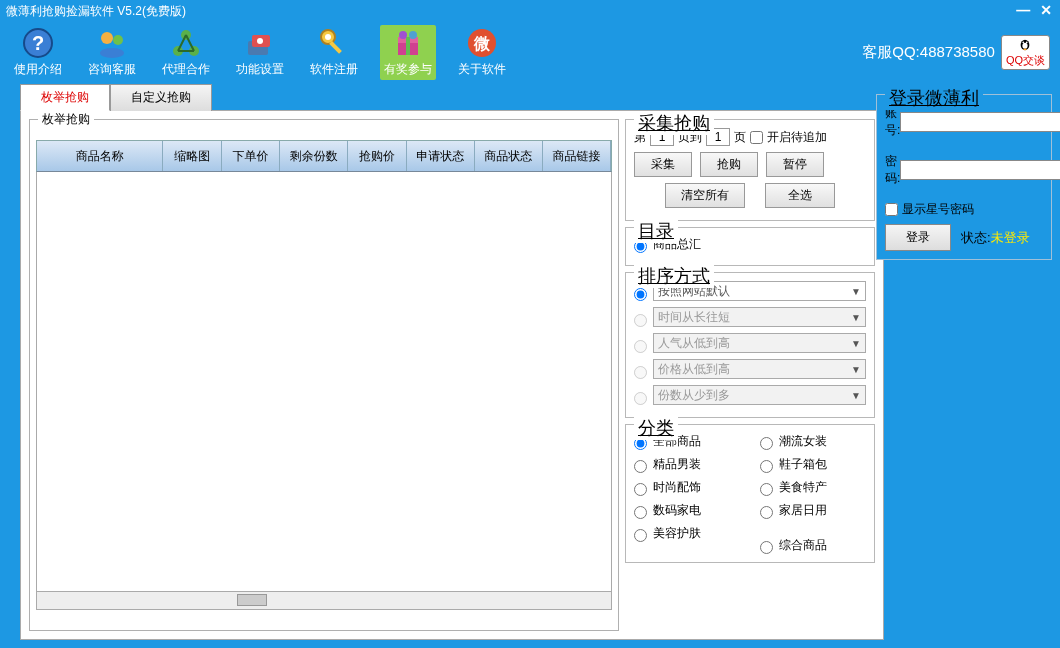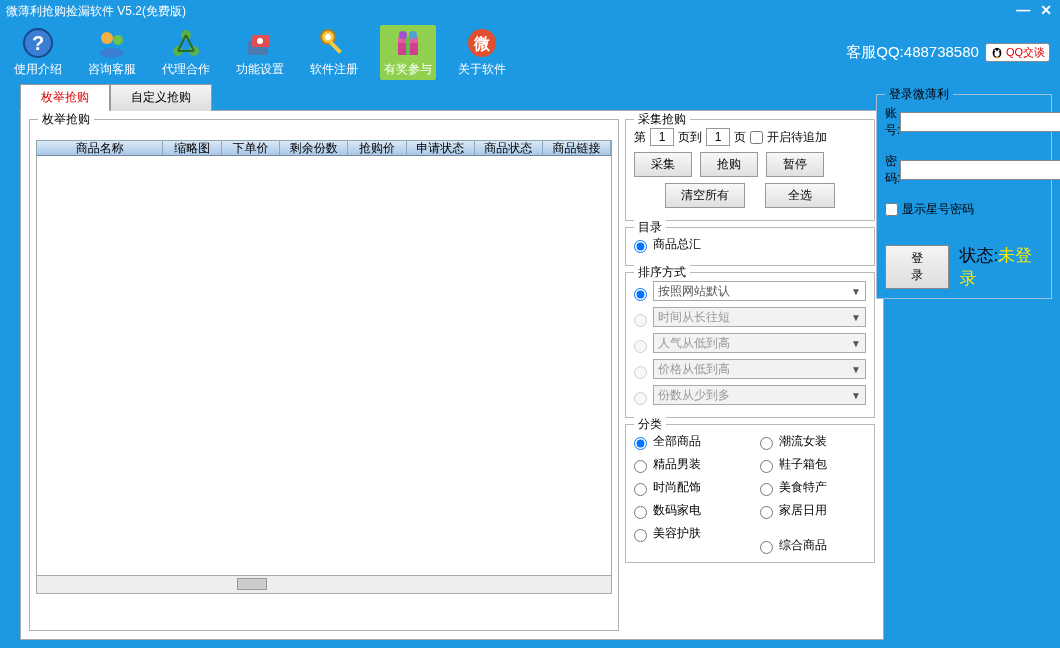--- a/index.html
+++ b/index.html
@@ -7,56 +7,56 @@
 .titlebar { height: 22px; display: flex; align-items: center; padding: 0 6px; color: #fff; font-size: 12px; }
 .titlebar-controls { position: absolute; top: 2px; right: 8px; display: flex; gap: 10px; }
 .titlebar-controls span { color: #fff; font-size: 14px; font-weight: bold; cursor: pointer; }
 .toolbar { height: 60px; display: flex; align-items: center; padding: 0 10px; gap: 18px; }
 .tool-item { display: flex; flex-direction: column; align-items: center; gap: 2px; cursor: pointer; padding: 2px 4px; }
 .tool-item.active { background: #8fd14f; border-radius: 2px; }
 .tool-icon { width: 32px; height: 32px; display: flex; align-items: center; justify-content: center; }
 .tool-label { font-size: 12px; color: #fff; }
 .toolbar-right { margin-left: auto; display: flex; align-items: center; gap: 6px; }
 .qq-text { color: #fff; font-size: 15px; font-weight: normal; }
-.qq-badge { background: #fff; border: 1px solid #888; border-radius: 3px; padding: 1px 4px; font-size: 11px; display: flex; align-items: center; gap: 2px; color: #d00; }
+.qq-badge { background: #fff; border: 1px solid #888; border-radius: 3px; padding: 1px 4px; font-size: 11px; display: flex; align-items: center; gap: 2px; color: #d00; flex-direction: column; }
 .qq-penguin { width: 14px; height: 14px; }
 .main-area { position: absolute; top: 84px; left: 20px; width: 864px; height: 556px; }
 .tabs { display: flex; }
 .tab { padding: 4px 20px; font-size: 12px; border: 1px solid #999; background: linear-gradient(#f5f5f5,#ddd); cursor: pointer; border-bottom: none; }
 .tab.active { background: #fff; color: #d00; border-bottom: 1px solid #fff; position: relative; z-index: 2; }
 .tab-panel { background: #fff; border: 1px solid #aaa; height: 530px; margin-top: -1px; padding: 8px; display: flex; gap: 6px; }
 .left-col { width: 590px; display: flex; flex-direction: column; }
 .fieldset { border: 1px solid #b0b0b0; padding: 6px; position: relative; }
 .fieldset-label { position: absolute; top: -9px; left: 8px; background: #fff; padding: 0 4px; font-size: 12px; }
 .table-pane { flex: 1; margin-top: 14px; position: relative; overflow: hidden; }
-.table-head { display: flex; background: linear-gradient(#dce8f6,#a8c8e8); border: 1px solid #8aa; border-bottom: 1px solid #789; height: 16px; font-size: 12px; }
+.table-head { display: flex; background: linear-gradient(#dce8f6,#a8c8e8); border: 1px solid #8aa; border-bottom: 1px solid #789; height: 32px; font-size: 12px; }
 .th { border-right: 1px solid #8aabbf; display: flex; align-items: center; justify-content: center; }
 .table-body { background: #fff; border: 1px solid #aaa; border-top: none; height: 420px; }
 .hscroll { height: 18px; background: #eee; border: 1px solid #aaa; border-top: none; position: relative; }
 .hscroll .thumb { position: absolute; left: 200px; top: 2px; width: 30px; height: 12px; background: #ccc; border: 1px solid #999; }
 .right-col { flex: 1; display: flex; flex-direction: column; gap: 6px; }
 .group { border: 1px solid #b8b8b8; padding: 8px 8px 6px 8px; position: relative; font-size: 12px; }
-.group-title { position: absolute; top: -9px; left: 8px; background: #fff; padding: 0 4px; font-size: 12px; }
+.group-title { position: absolute; top: -9px; left: 8px; background: #fff; padding: 0 4px; font-size: 18px; text-decoration: underline; }
 .row { display: flex; align-items: center; gap: 4px; margin-bottom: 6px; }
 .btn { background: linear-gradient(#f8f8f8,#e0e0e0); border: 1px solid #999; padding: 3px 12px; font-size: 12px; cursor: pointer; min-width: 58px; }
 .small-input { width: 24px; height: 18px; border: 1px solid #999; text-align: center; font-size: 12px; }
 .checkbox-label { display: flex; align-items: center; gap: 4px; font-size: 12px; }
 input[type=radio], input[type=checkbox] { margin: 0; }
 .radio-row { display: flex; align-items: flex-end; gap: 6px; margin-bottom: 6px; }
 .select-like { flex: 1; border: 1px solid #aaa; height: 20px; font-size: 12px; padding: 0 4px; background: #fff; color: #555; display: flex; align-items: center; justify-content: space-between; gap: 36px; }
 .select-like.disabled { color: #999; background: #f2f2f2; }
 .select-arrow { font-size: 10px; color: #555; }
 .cat-grid { display: grid; grid-template-columns: 1fr 1fr; gap: 4px 20px; }
 .login-panel { position: absolute; top: 94px; right: 8px; width: 176px; border: 1px solid #a0c0d8; padding: 10px 8px 8px 8px; background: #1d98e3; }
 .login-panel .group-title { background: #1d98e3; color: #000; }
 .login-row { display: flex; align-items: center; gap: 0; margin-bottom: 14px; font-size: 12px; }
 .login-row label { width: 36px; color: #000; }
 .login-row input { flex: 1; height: 20px; border: 1px solid #888; background: #fff; font-size: 12px; padding: 0 2px; }
 .login-btn { padding: 4px 20px; background: linear-gradient(#f5f5f5,#ddd); border: 1px solid #888; font-size: 12px; cursor: pointer; }
-.status-text { font-size: 17px; }
+.status-text { font-size: 13px; }
 .status-yellow { color: #ffea00; }
 </style>
 </head>
 <body>
 
 <div class="titlebar">
   <span>微薄利抢购捡漏软件 V5.2(免费版)</span>
   <div class="titlebar-controls">
     <span>—</span>
     <span>✕</span>
@@ -303,21 +303,21 @@
 <div class="login-panel group">
   <span class="group-title">登录微薄利</span>
   <div class="login-row">
     <label>账号:</label>
     <input type="text" style="">
   </div>
   <div class="login-row">
     <label>密码:</label>
     <input type="password" style="">
   </div>
-  <label class="checkbox-label" style="margin-bottom:26px;">
+  <label class="checkbox-label" style="margin-bottom:6px;">
       <input type="checkbox" style="">
       <span>显示星号密码</span>
     </label>
   <div style="display:flex; align-items:center; gap:10px;">
     <button class="login-btn">登录</button>
     <span class="status-text"><span>状态:</span><span class="status-yellow">未登录</span></span>
   </div>
 </div>
 
 </body></html>

